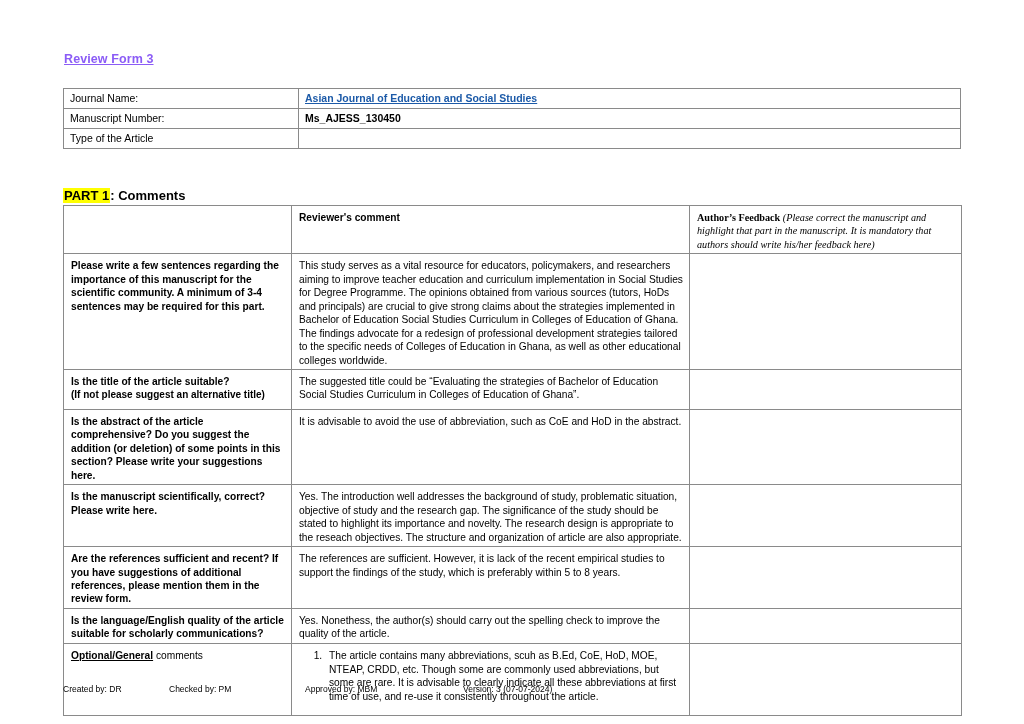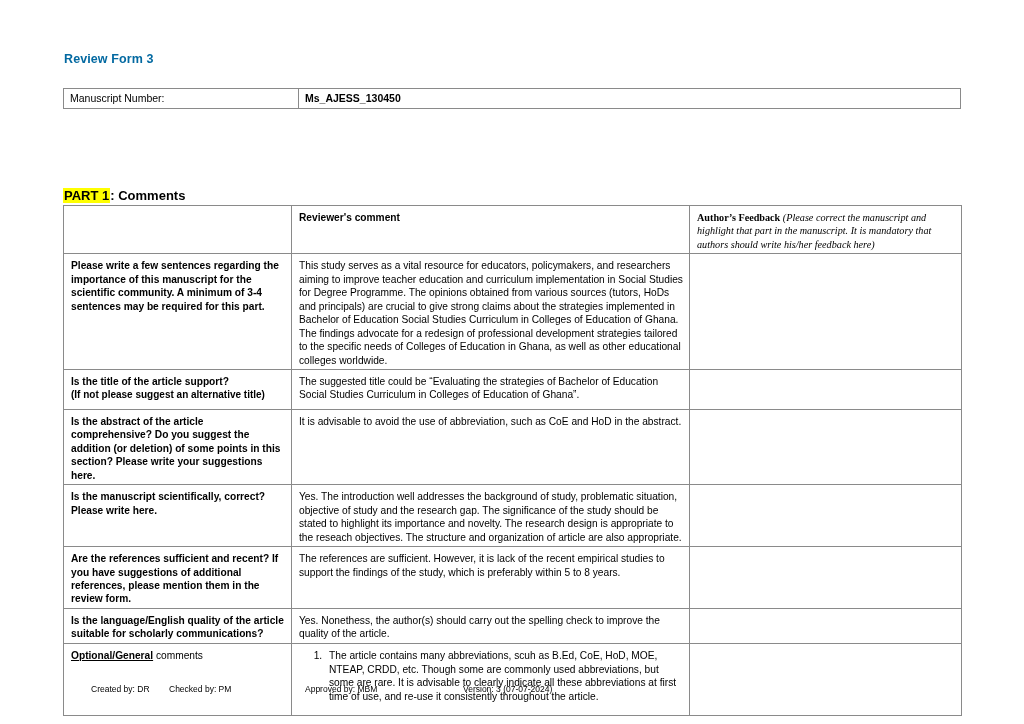--- a/index.html
+++ b/index.html
@@ -20,21 +20,22 @@
     width: 1024px;
     height: 724px;
     box-sizing: border-box;
   }
   .doc-title {
     position: absolute;
     left: 64px;
     top: 52px;
     font-size: 12.5px;
     font-weight: bold;
-    color: #0369a1;
+    color: #8b5cf6;
+    text-decoration: underline;
     letter-spacing: 0.1px;
   }
 
   
   table {
     border-collapse: collapse;
   }
   .info-table {
     position: absolute;
     left: 63px;
@@ -156,37 +157,45 @@
     left: 63px;
     top: 684px;
     width: 898px;
     font-size: 8.5px;
   }
   .footer span {
     position: absolute;
     top: 0;
     white-space: nowrap;
   }
-  .f1 { left: 0px; margin-left: 28px; }
+  .f1 { left: 0px; }
   .f2 { left: 106px; }
   .f3 { left: 242px; }
   .f4 { left: 400px; }
 </style>
 </head>
 <body>
 
 <div class="page">
 
   <div class="doc-title">Review Form 3</div>
 
   <table class="info-table">
     <tbody>
+        <tr class="row-h1">
+      <td class="label">Journal Name:</td>
+      <td><span class="journal-link">Asian Journal of Education and Social Studies</span></td>
+    </tr>
     <tr class="row-h2">
       <td class="label">Manuscript Number:</td>
       <td class="bold">Ms_AJESS_130450</td>
+    </tr>
+    <tr class="row-h4">
+      <td class="label">Type of the Article</td>
+      <td></td>
     </tr>
   </tbody>
     </table>
 
   <div class="part-line"><span class="hl">PART  1</span><span>: Comments</span></div>
 
   <table class="main-table">
     <colgroup>
       <col class="col-q">
         <col class="col-c">
@@ -200,21 +209,21 @@
     </tr>
 
     <tr class="r1">
       <td class="q-text">Please write a few sentences regarding the importance of this manuscript for the scientific community. A minimum of 3-4 sentences may be required for this part.</td>
       <td class="c-text">This study serves as a vital resource for educators, policymakers, and researchers aiming to improve teacher education and curriculum implementation in Social Studies for Degree Programme. The opinions obtained from various  sources (tutors, HoDs and principals) are crucial to give strong claims about the strategies implemented in Bachelor of Education Social Studies Curriculum in Colleges of Education of Ghana. The findings advocate for a redesign of professional development strategies tailored to the specific needs of Colleges of Education in Ghana, as well as other educational colleges worldwide.</td>
       <td></td>
     </tr>
 
     <tr class="r2">
       <td class="q-text">
-        <span>Is the title of the article support?</span><br>
+        <span>Is the title of the article suitable?</span><br>
         <span class="q-sub">(If not please suggest an alternative title)</span>
       </td>
       <td class="c-text">The suggested title could be “Evaluating the strategies of Bachelor of Education Social Studies Curriculum in Colleges of Education of Ghana”.</td>
       <td></td>
     </tr>
 
     <tr class="r3">
       <td class="q-text">Is the abstract of the article comprehensive? Do you suggest the addition (or deletion) of some points in this section? Please write your suggestions here.</td>
       <td class="c-text">It is advisable to avoid the use of abbreviation, such as CoE and HoD in the abstract.</td>
       <td></td>

